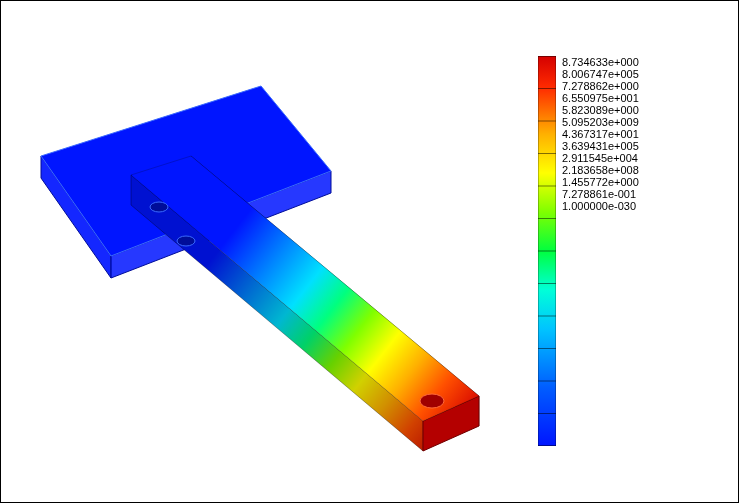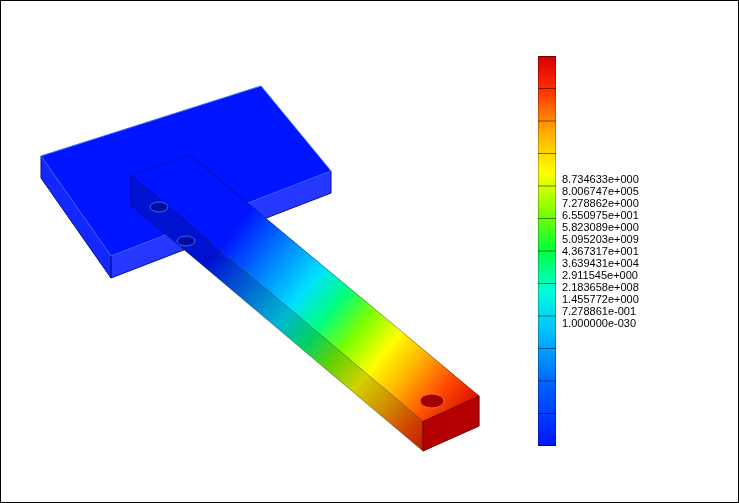--- a/index.html
+++ b/index.html
@@ -2,21 +2,21 @@
 <html><head>
 <meta charset="utf-8">
 <style>
 html,body{margin:0;padding:0;font-family:Arial,sans-serif;font-size:12px;color:#000;background:#fff}
 .frame{box-sizing:border-box;border:1px solid #000;width:739px;height:503px;position:relative;overflow:hidden}
 .viewport{position:absolute;left:0;top:0;width:520px;height:503px}
 .legend{position:absolute;right:20px;top:55px;width:180px}
 .legend-title{font-size:12px;margin-bottom:8px}
 .legend-body{display:flex;flex-direction:row;align-items:stretch}
 .color-bar{width:18px;height:390px;position:relative}
-.labels{display:flex;flex-direction:column;justify-content:center;height:390px;margin-left:6px;font-size:11px;white-space:nowrap}
+.labels{display:flex;flex-direction:column;justify-content:flex-start;height:390px;margin-left:6px;font-size:11px;white-space:nowrap}
 svg{display:block}
 </style>
 </head>
 <body>
 
 <div class="frame">
 
   <div class="viewport">
     <svg id="model-svg" width="520" height="503" viewBox="0 0 520 503">
       <defs>
@@ -100,22 +100,22 @@
           </svg>
       </div>
       <div class="labels" id="legend-labels">
           <div>8.734633e+000</div>
           <div>8.006747e+005</div>
           <div>7.278862e+000</div>
           <div>6.550975e+001</div>
           <div>5.823089e+000</div>
           <div>5.095203e+009</div>
           <div>4.367317e+001</div>
-          <div>3.639431e+004</div>
-          <div>2.911545e+000</div>
+          <div>3.639431e+005</div>
+          <div>2.911545e+004</div>
           <div>2.183658e+008</div>
           <div>1.455772e+000</div>
           <div>7.278861e-001</div>
           <div>1.000000e-030</div>
         </div>
     </div>
   </div>
 
 </div>
 

